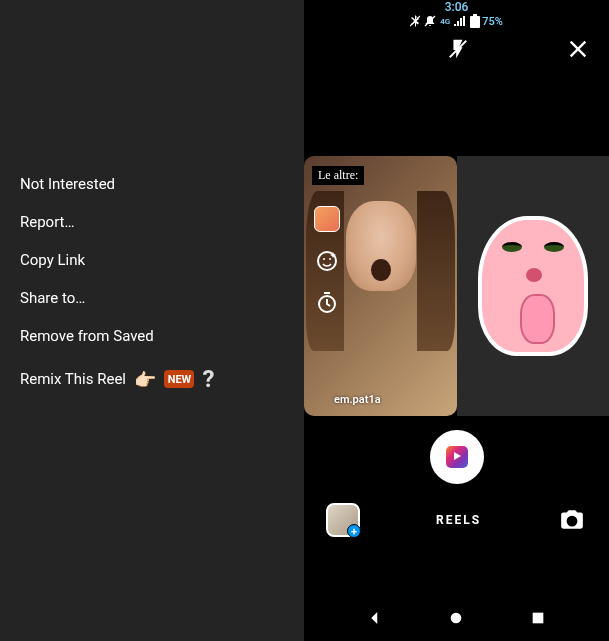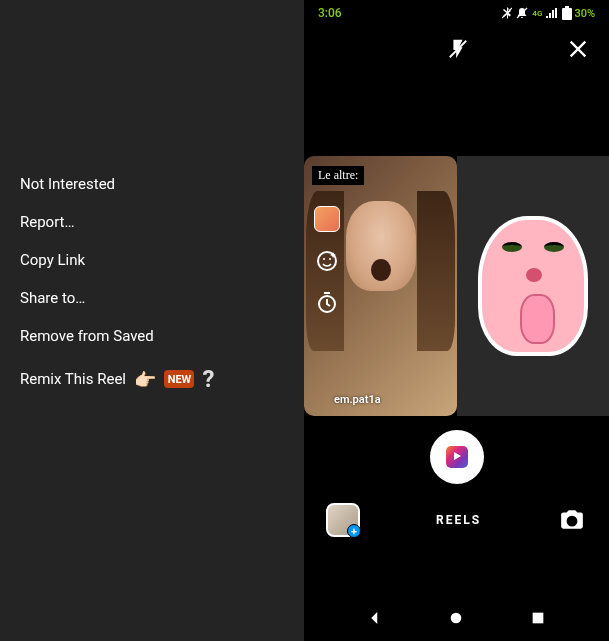--- a/index.html
+++ b/index.html
@@ -6,21 +6,21 @@
     body { width: 609px; height: 641px; background: #1a1a1a; font-family: -apple-system, BlinkMacSystemFont, 'Segoe UI', Roboto, sans-serif; overflow: hidden; display: flex; }
     
     .left-panel { width: 304px; height: 100%; background: #242424; padding-top: 165px; }
     .menu-list { list-style: none; }
     .menu-item { padding: 10px 20px; color: #fff; font-size: 15px; cursor: pointer; display: flex; align-items: center; gap: 8px; }
     .new-badge { display: inline-flex; align-items: center; justify-content: center; width: 30px; height: 18px; background: #c2410c; color: #fff; font-size: 11px; font-weight: 700; border-radius: 4px; }
     .point-emoji { font-size: 18px; }
     .question-mark { font-size: 24px; color: #dcdcdc; font-weight: bold; }
     
     .right-panel { width: 305px; height: 100%; background: #000; position: relative; display: flex; flex-direction: column; }
-    .status-bar { height: 26px; background: #000; display: flex; align-items: center; justify-content: space-between; padding: 0 14px; color: #84cc16; font-size: 12px; font-weight: 500; }
+    .status-bar { height: 26px; background: #000; display: flex; align-items: center; justify-content: space-between; padding: 0 14px; color: #7dd3fc; font-size: 12px; font-weight: 500; flex-direction: column; }
     .status-icons { display: flex; align-items: center; gap: 4px; font-size: 11px; }
     .battery-icon { display: inline-flex; align-items: center; }
     .battery-svg { margin-right: 2px; }
     
     .top-controls { height: 50px; display: flex; align-items: center; justify-content: space-between; padding: 0 20px; }
     .flash-icon, .close-icon { color: #fff; cursor: pointer; }
     
     .preview-area { position: relative; height: 260px; margin-top: 80px; display: flex; }
     .preview-left { width: 50%; height: 100%; background: linear-gradient(135deg, #5a3d2e 0%, #8b6849 45%, #c9a57a 100%); position: relative; overflow: hidden; border-radius: 10px; }
     .preview-right { width: 50%; height: 100%; background: #2a2a2a; display: flex; align-items: center; justify-content: center; position: relative; }
@@ -102,21 +102,21 @@
         </svg>
       <span style="font-size:8px;font-weight:600">4G</span>
       <svg width="12" height="10" viewBox="0 0 12 10">
           <path fill="#fff" d="M0 8h2v2H0zm3-3h2v5H3zm3-3h2v8H6zm3-2h2v10H9z"></path>
         </svg>
       <span class="battery-icon">
         <svg class="battery-svg" width="10" height="14" viewBox="0 0 10 14">
             <rect x="0" y="2" width="10" height="12" rx="1" fill="#fff"></rect>
             <rect x="3" y="0" width="4" height="2" fill="#fff"></rect>
           </svg>
-        <span>30%</span>
+        <span>75%</span>
       </span>
     </span>
   </div>
 
   <div class="top-controls">
     <span style="width:24px"></span>
     <span class="flash-icon">
       <svg width="22" height="22" viewBox="0 0 24 24">
           <path fill="#fff" d="M7 2v11h3v9l7-12h-4l4-8H7z"></path>
           <line x1="3" y1="21" x2="21" y2="3" stroke="#fff" stroke-width="2"></line>

